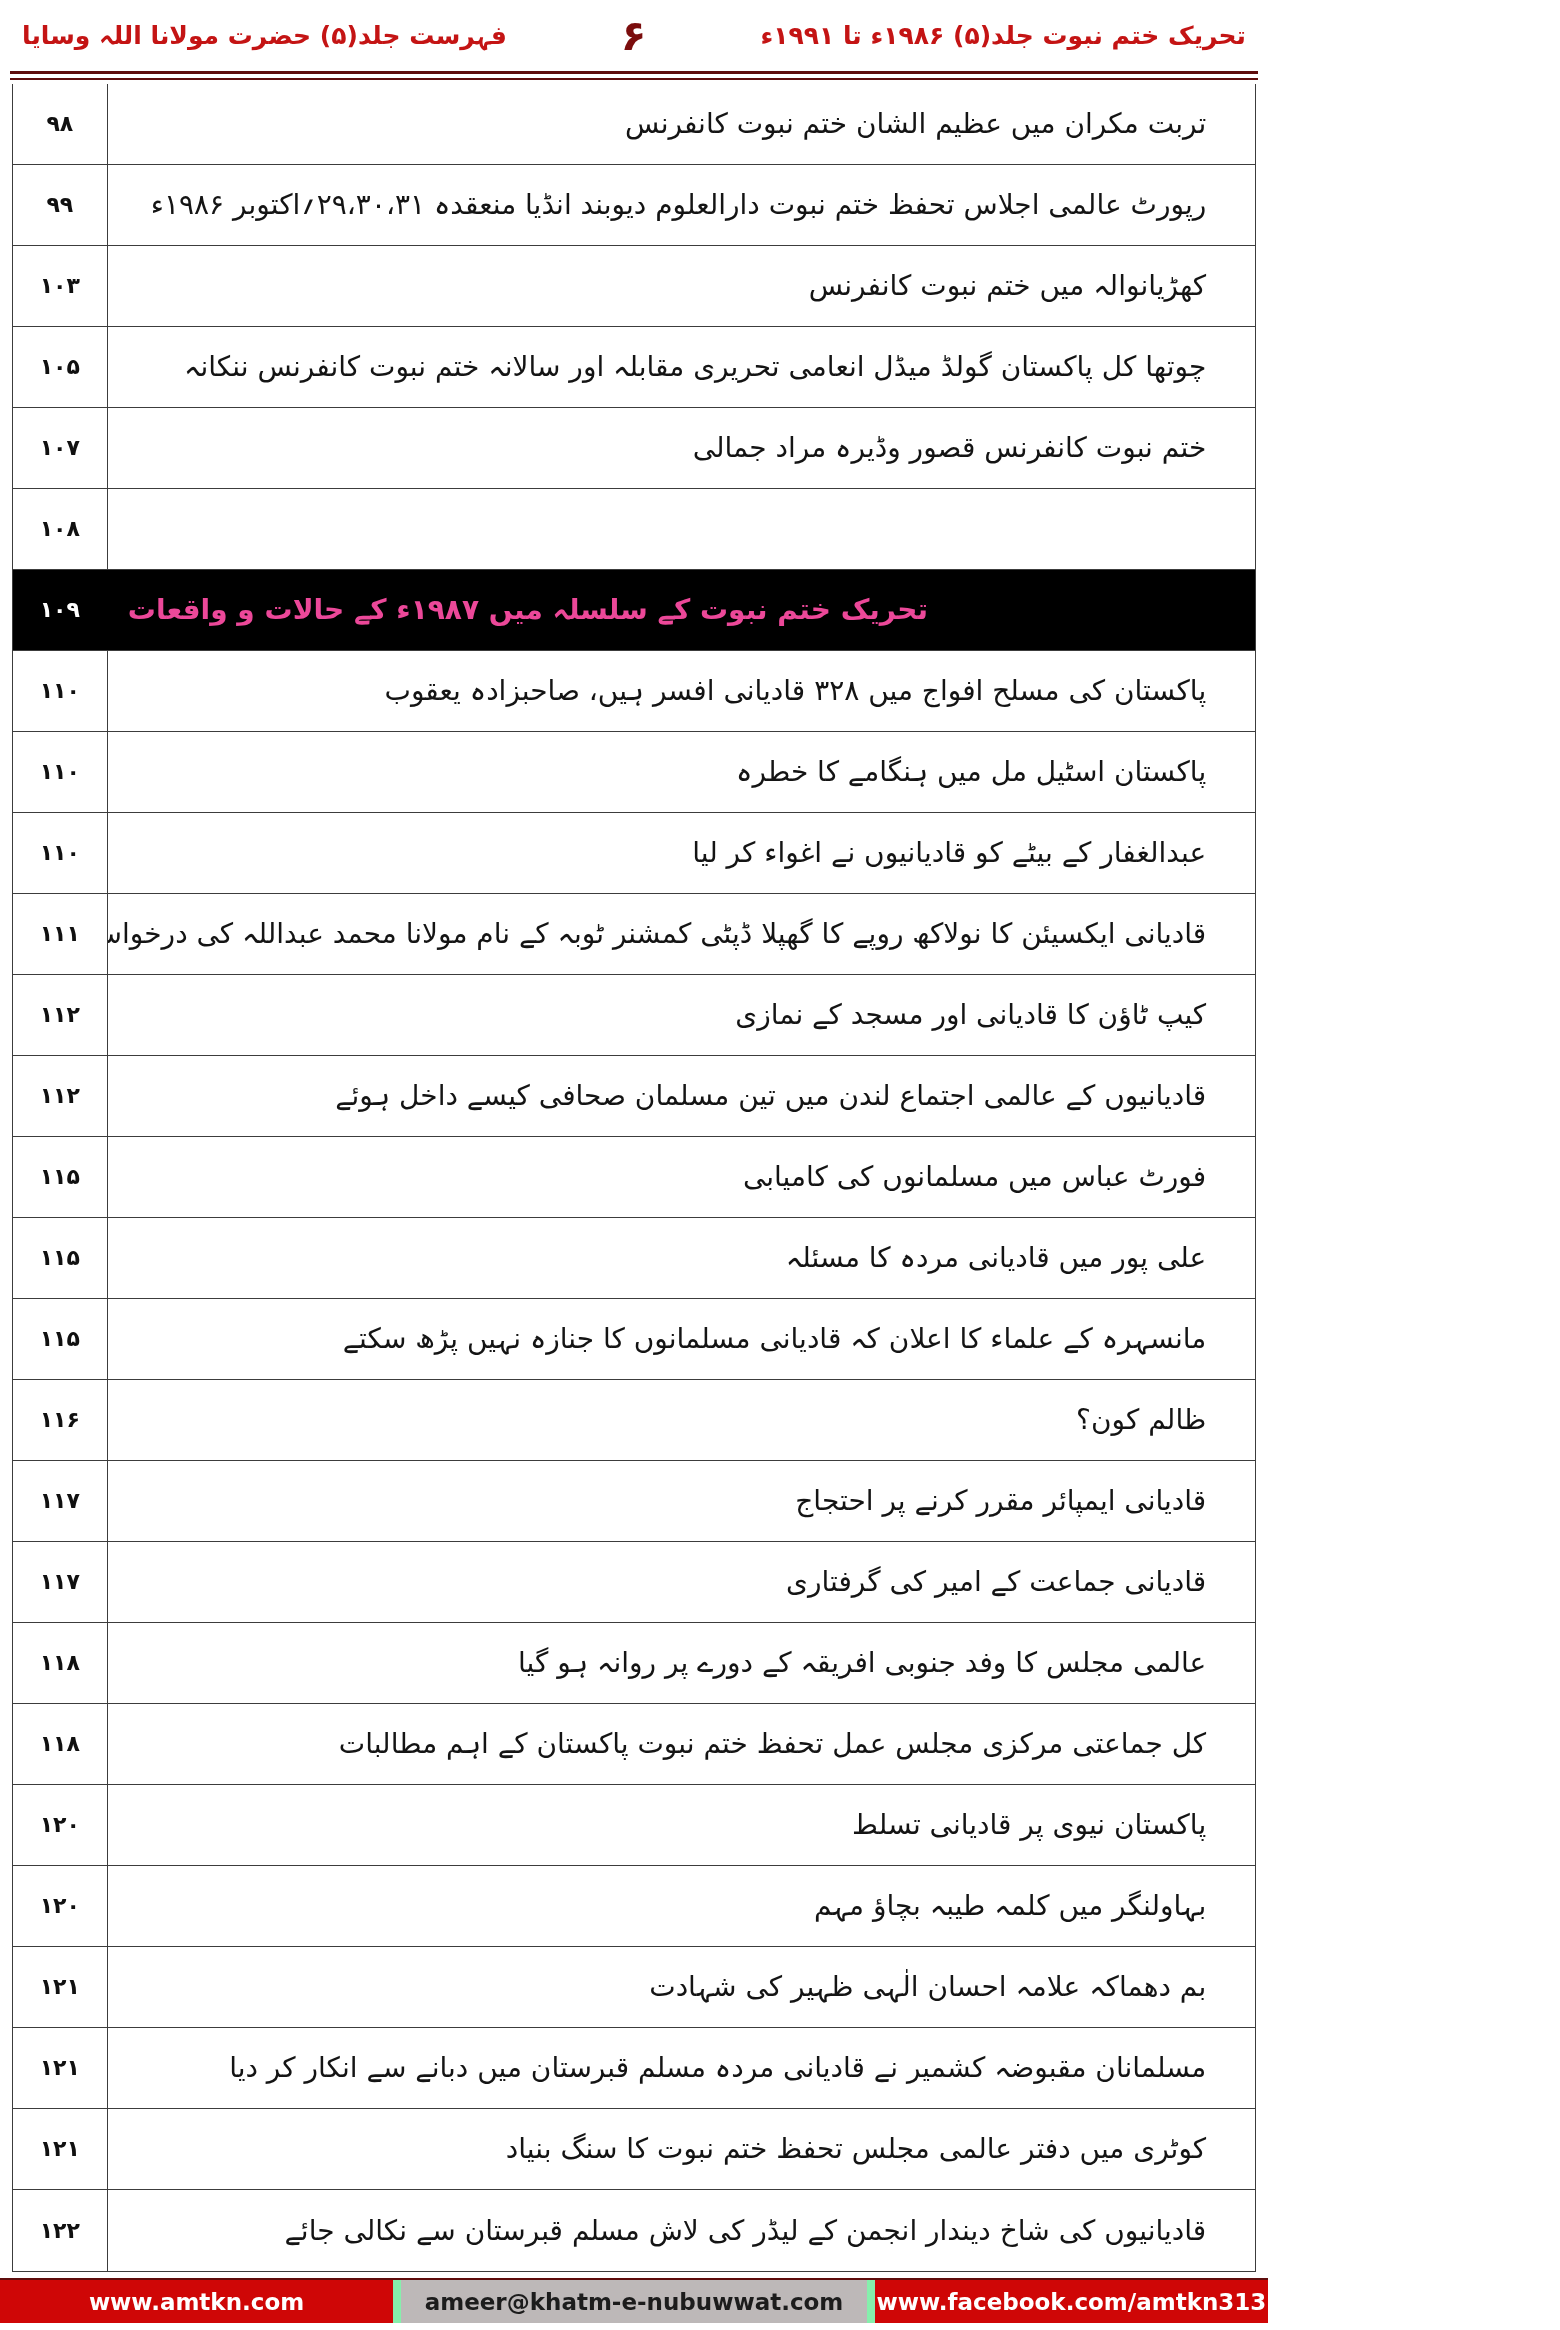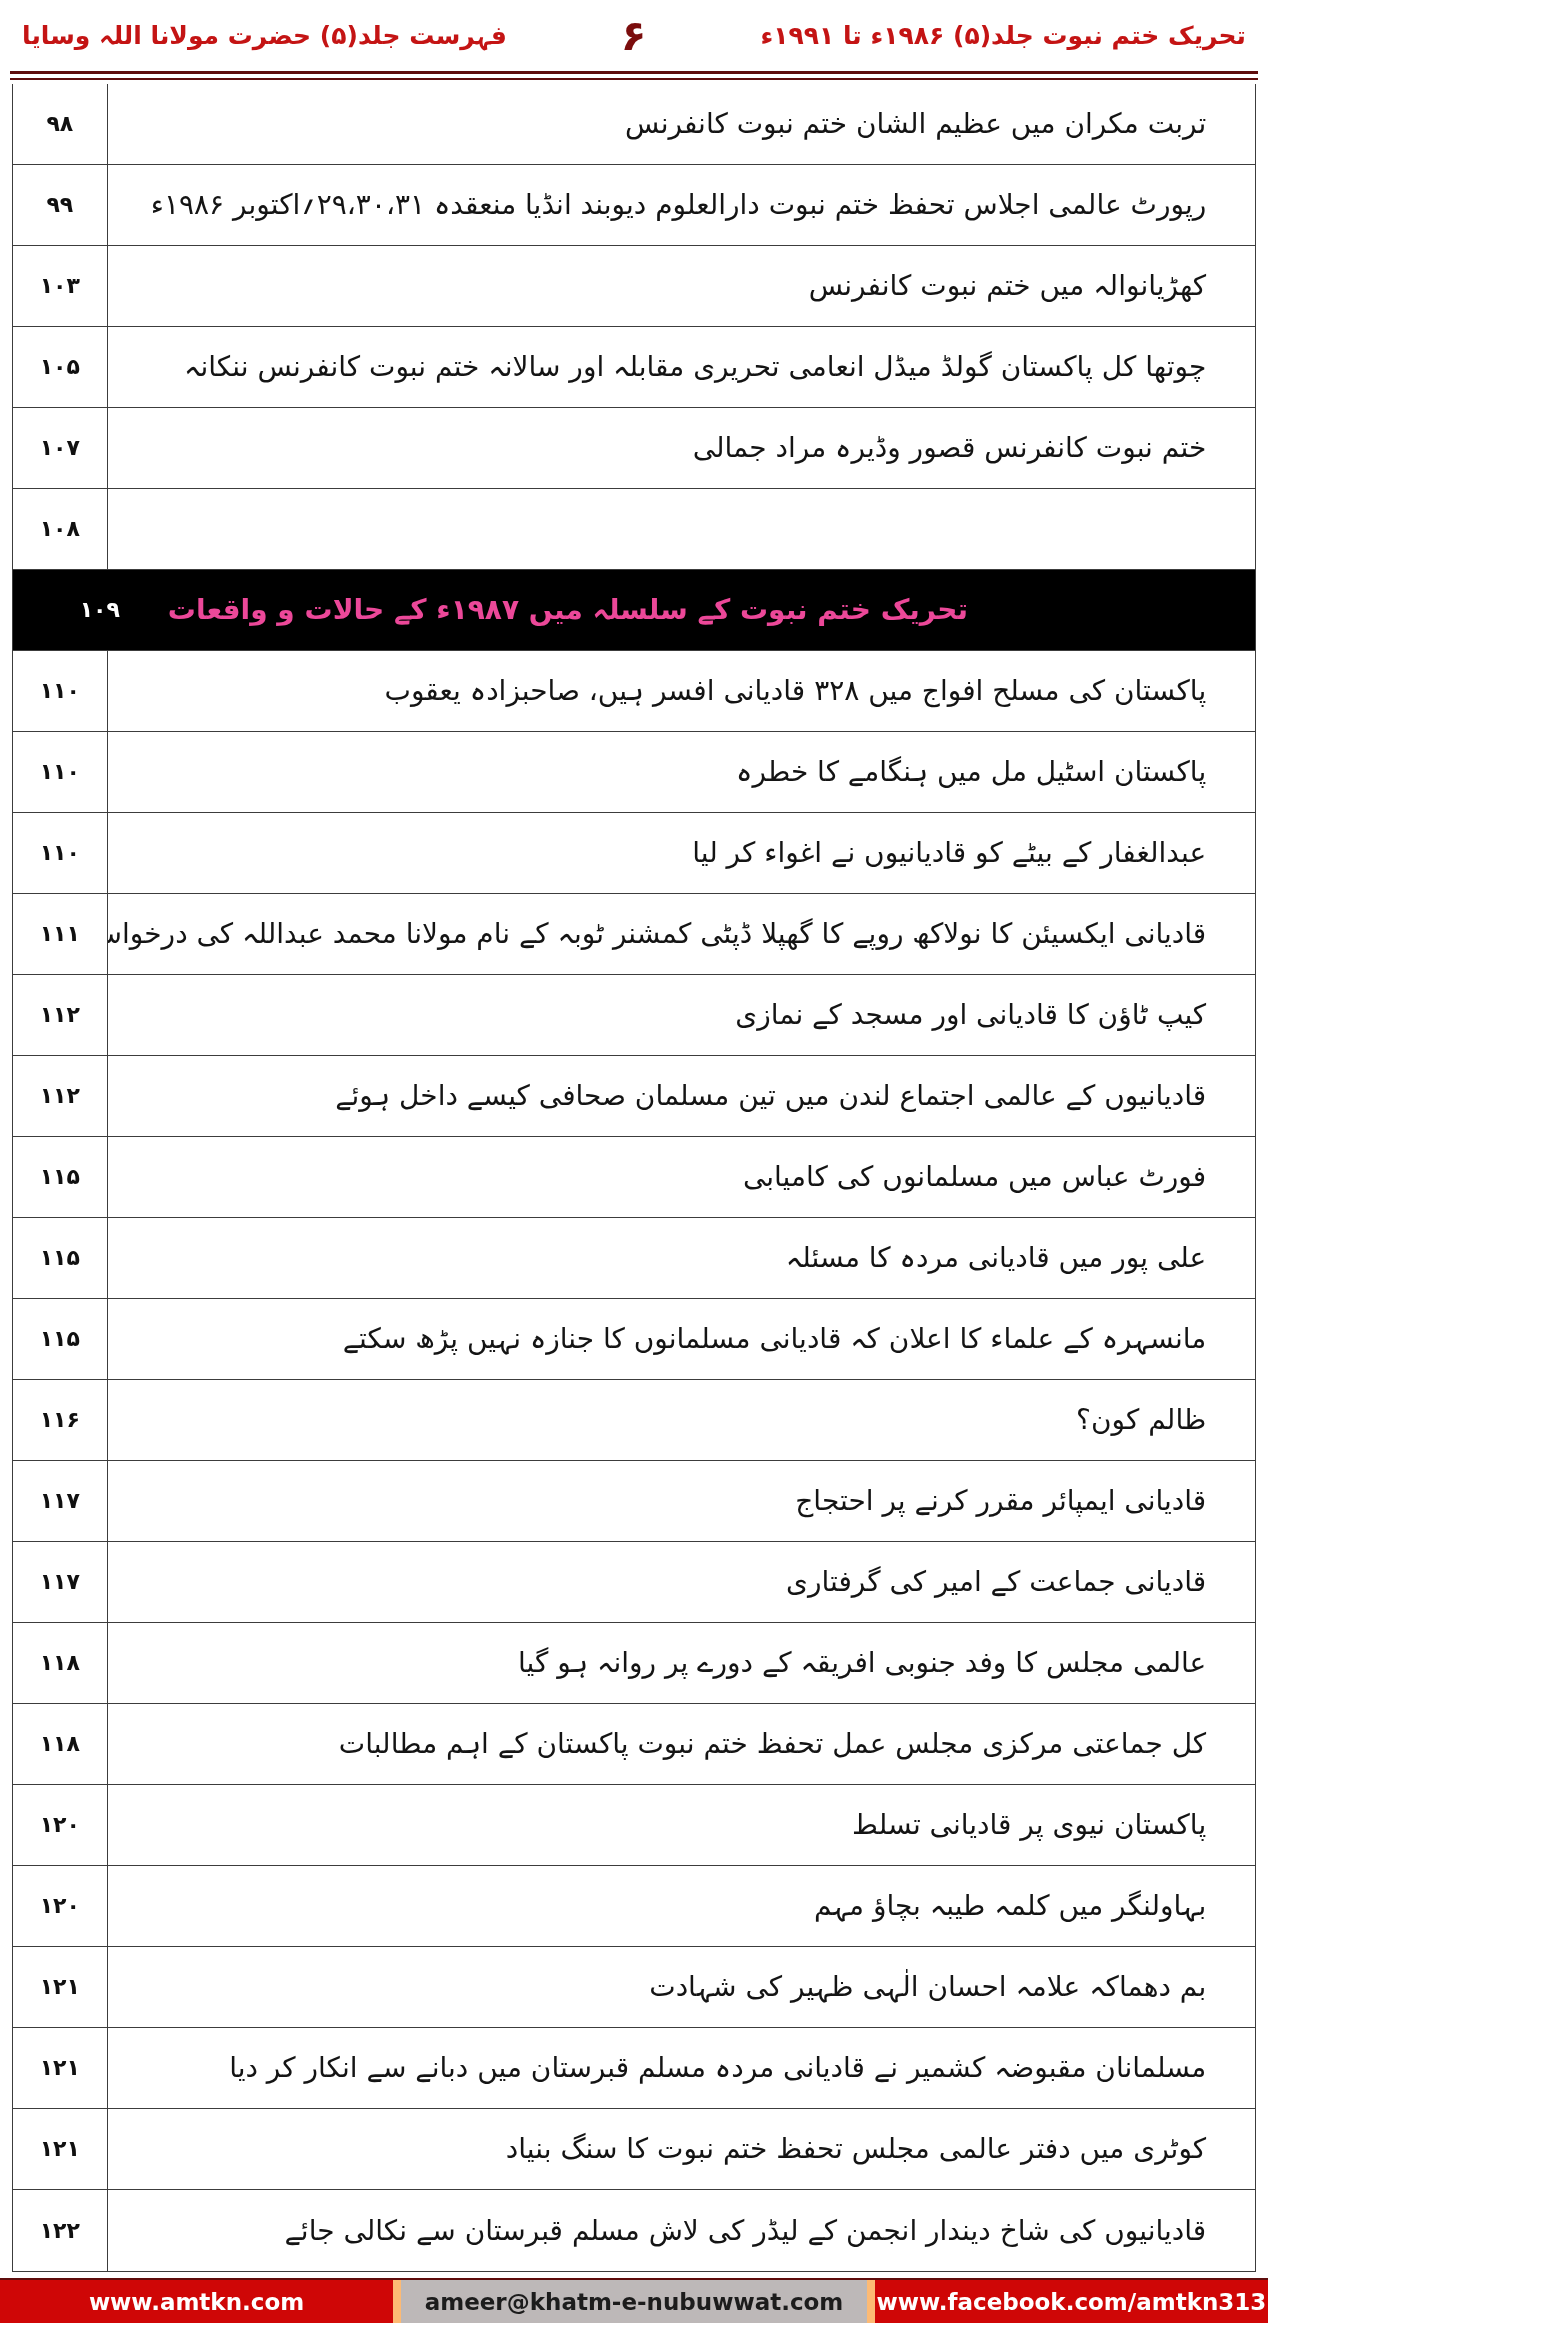--- a/index.html
+++ b/index.html
@@ -87,36 +87,35 @@
     white-space: nowrap;
     overflow: hidden;
     line-height: 1.25;
   }
   .toc-row.highlight {
     background: #000000;
   }
   .toc-row.highlight .num {
     color: #ffffff;
     border-right-color: #000000;
-    padding-left: 40px;
   }
   .toc-row.highlight .title {
     color: #ec4899;
     text-align: left;
     padding: 0 20px;
     font-weight: bold;
   }
   
   .footer {
     position: absolute;
     left: 0;
     bottom: 6.7px;
     width: 100%;
     height: 45px;
-    background: #fdba74;
+    background: #86efac;
     display: flex;
     flex-direction: row;
     align-items: stretch;
     direction: ltr;
     border-top: 2.5px solid #5f0d0d;
     box-sizing: border-box;
   }
   .footer .seg {
     display: flex;
     align-items: center;

